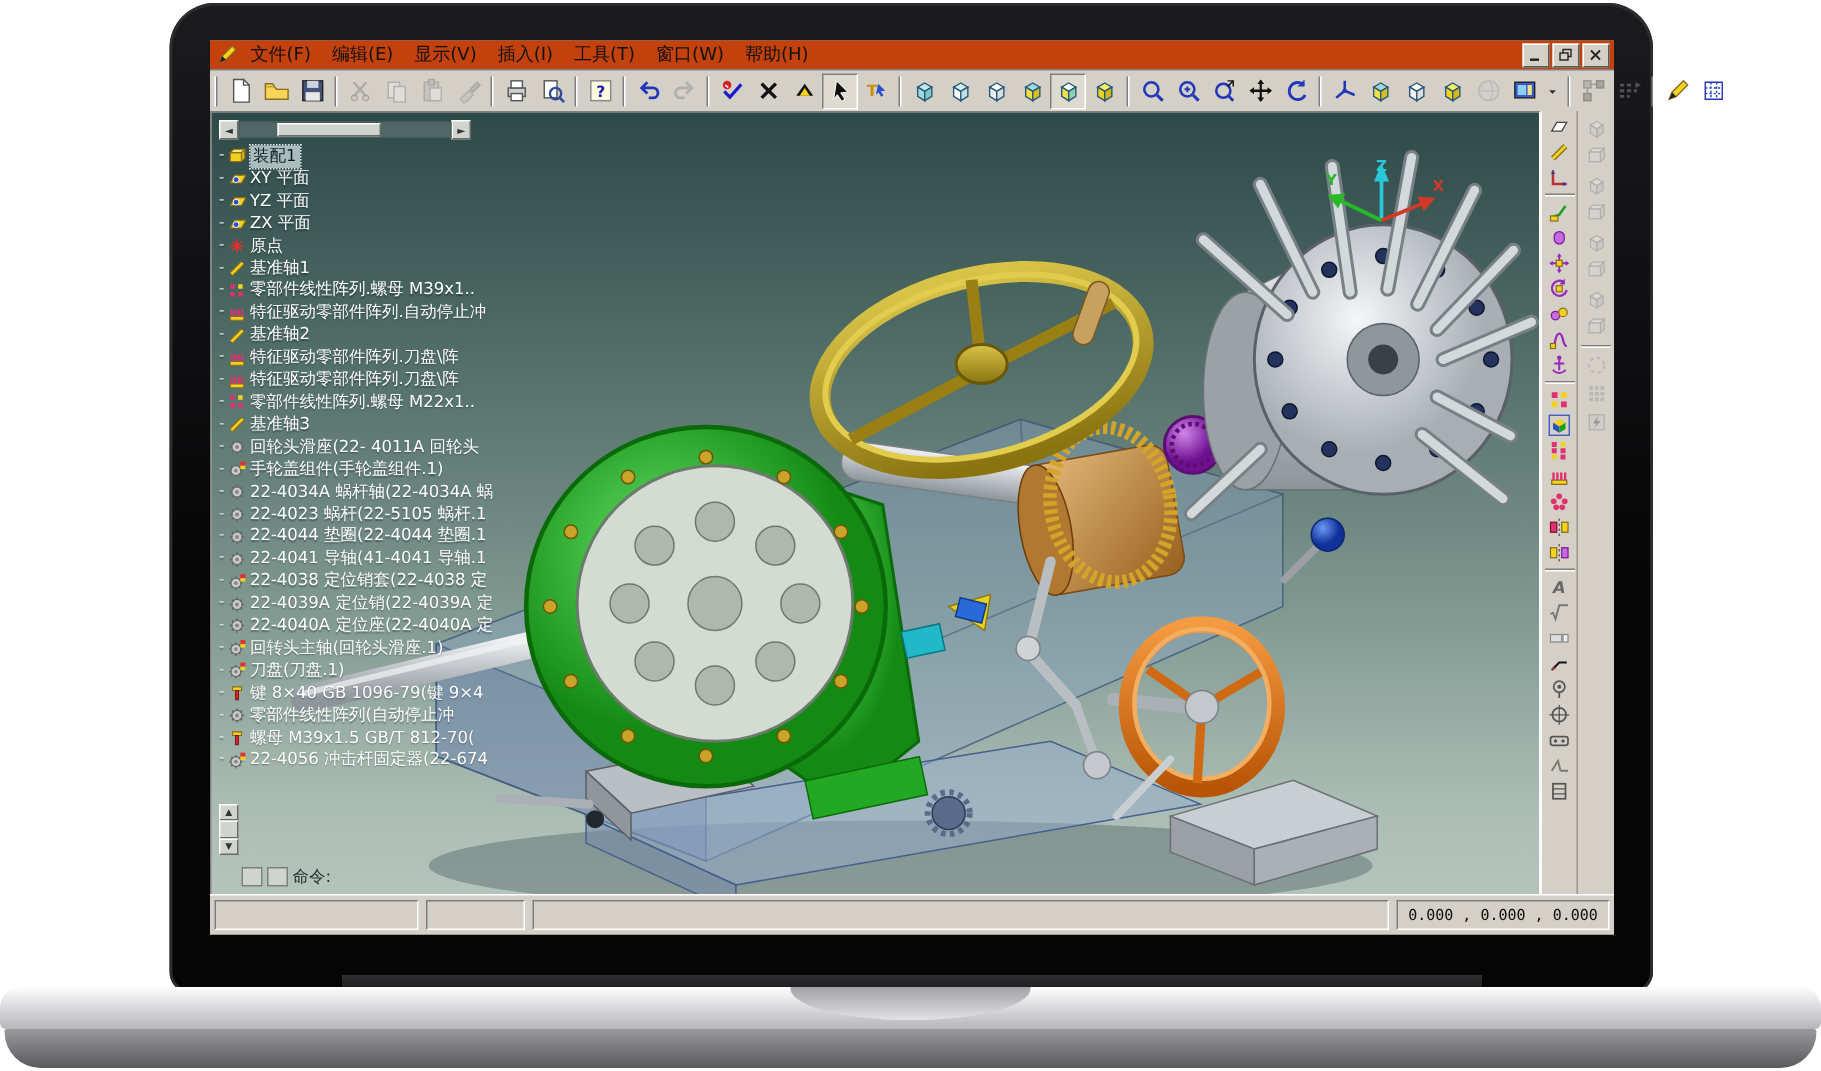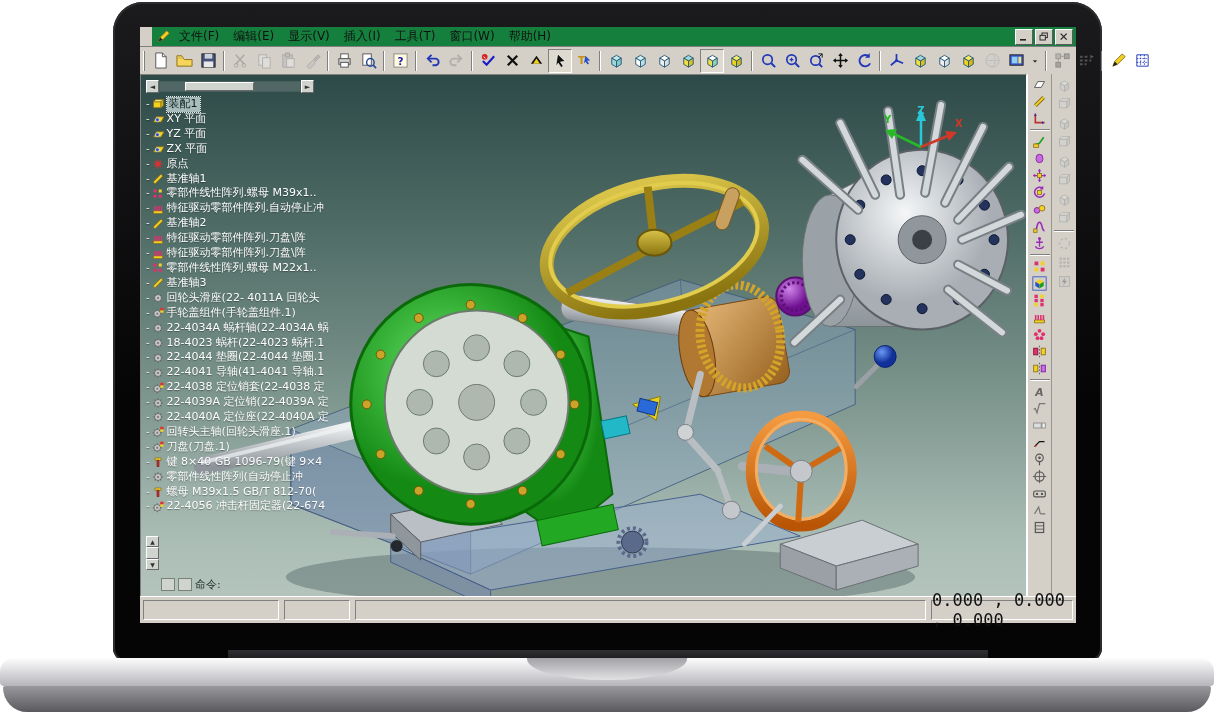--- a/index.html
+++ b/index.html
@@ -19,22 +19,22 @@
     background:linear-gradient(#a2a2a6,#e2e2e5);
     border-radius:0 0 78px 78px / 0 0 21px 21px;}
   .lt-base-bottom{position:absolute;left:3px;top:686px;width:1208px;height:26px;
     background:linear-gradient(180deg,#99999d,#5a5a5e);
     border-radius:2px 2px 26px 26px;}
 
   
   .screen{position:absolute;left:140px;top:27px;width:936px;height:596px;
     background:#d4d0c8;font-size:12px;color:#111;}
 
-  .menubar{position:absolute;left:0;top:0;right:0;height:19px;background:#15803d;
-    display:flex;align-items:center;border-bottom:1px solid #fff;padding-left:2px;margin-left:12px;}
+  .menubar{position:absolute;left:0;top:0;right:0;height:19px;background:#c2410c;
+    display:flex;align-items:center;border-bottom:1px solid #fff;padding-left:2px;}
   .menubar .appico{width:18px;height:16px;display:flex;align-items:center;justify-content:center;}
   .menu-item{padding:1px 7px 2px 7px;cursor:default;white-space:nowrap;}
   .win-controls{margin-left:auto;display:flex;gap:2px;padding-right:3px;}
   .win-btn{width:16px;height:14px;background:#d4d0c8;border:1px solid;
     border-color:#fff #5a5a5a #5a5a5a #fff;display:flex;align-items:center;justify-content:center;}
 
   .toolbar{position:absolute;left:0;top:19px;right:0;height:27px;background:#d4d0c8;
     border-top:1px solid #808080;border-bottom:1px solid #808080;
     display:flex;align-items:center;padding-left:3px;}
   .tb-grip{width:3px;height:20px;border-left:1px solid #fff;border-right:1px solid #808080;margin-right:3px;}
@@ -81,21 +81,21 @@
   .triad{position:absolute;right:62px;top:28px;width:86px;height:70px;}
   .triad text{font-size:10px;font-weight:bold;}
 
   .model-svg{position:absolute;inset:0;width:100%;height:100%;}
 
   .statusbar{position:absolute;left:0;bottom:0;right:0;height:26px;background:#d4d0c8;
     border-top:1px solid #fff;display:flex;align-items:center;padding:0 3px;gap:5px;}
   .st-panel{height:18px;border:1px solid;border-color:#808080 #fff #fff #808080;background:#d4d0c8;}
   .st-1{width:134px;}.st-2{width:64px;}.st-3{flex:1;}
   .st-coords{width:140px;display:flex;align-items:center;justify-content:center;
-    font-size:17px;font-family:"DejaVu Sans Mono","Liberation Mono",monospace;}
+    font-size:10px;font-family:"DejaVu Sans Mono","Liberation Mono",monospace;}
 </style>
 </head>
 <body>
 
 <div class="lt-screen"></div>
 <div class="lt-hinge"></div>
 
 <div class="screen">
 
   <div class="menubar">
@@ -758,21 +758,21 @@
           <div class="tree-row">
             <span class="tico">
               <svg viewBox="0 0 16 16" width="12" height="12">
                 <circle cx="8" cy="8" r="4.6" fill="#c9c9c9" stroke="#666"></circle>
                 <circle cx="8" cy="8" r="1.7" fill="#858585"></circle>
                 <g stroke="#666" stroke-width="1.4">
                   <path d="M8 1.6v2.4M8 12v2.4M1.6 8H4M12 8h2.4M3.6 3.6l1.7 1.7M10.7 10.7l1.7 1.7M12.4 3.6l-1.7 1.7M3.6 12.4l1.7-1.7"></path>
                 </g>
               </svg>
             </span>
-            <span class="tlabel">18-4023 蜗杆(22-4023 蜗杆.1</span>
+            <span class="tlabel">22-4023 蜗杆(22-5105 蜗杆.1</span>
           </div>
           <div class="tree-row">
             <span class="tico">
               <svg viewBox="0 0 16 16" width="12" height="12">
                 <circle cx="8" cy="8" r="4.6" fill="#c9c9c9" stroke="#666"></circle>
                 <circle cx="8" cy="8" r="1.7" fill="#858585"></circle>
                 <g stroke="#666" stroke-width="1.4">
                   <path d="M8 1.6v2.4M8 12v2.4M1.6 8H4M12 8h2.4M3.6 3.6l1.7 1.7M10.7 10.7l1.7 1.7M12.4 3.6l-1.7 1.7M3.6 12.4l1.7-1.7"></path>
                 </g>
               </svg>

